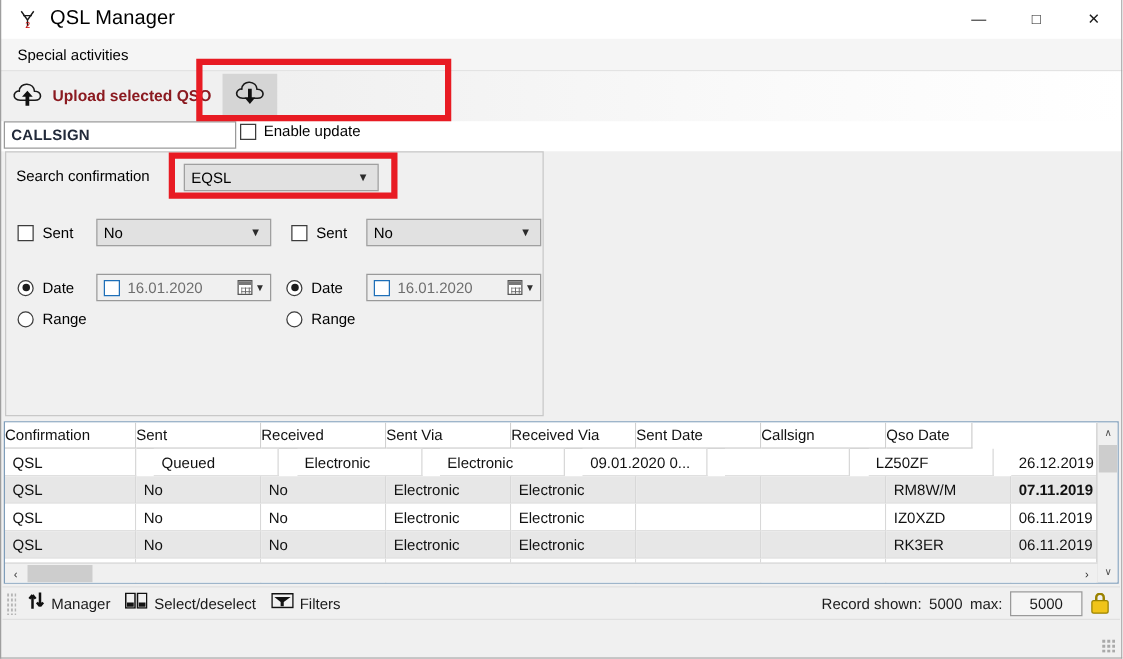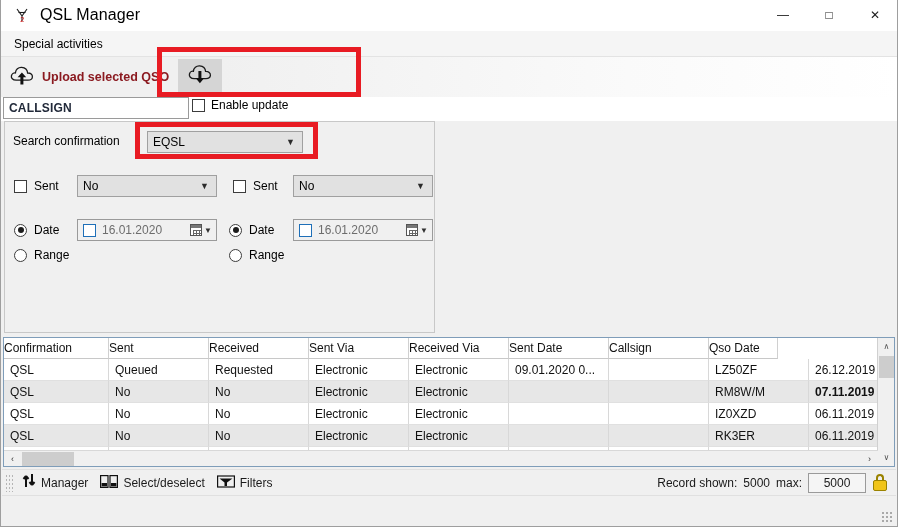--- a/index.html
+++ b/index.html
@@ -404,21 +404,20 @@
           <div class="cell" style="width: 100px; flex: 0 0 100px;">Received</div>
           <div class="cell" style="width: 100px; flex: 0 0 100px;">Sent Via</div>
           <div class="cell" style="width: 100px; flex: 0 0 100px;">Received Via</div>
           <div class="cell" style="width: 100px; flex: 0 0 100px;">Sent Date</div>
           <div class="cell" style="width: 100px; flex: 0 0 100px;">Callsign</div>
           <div class="cell" style="width: 69px; flex: 0 0 69px;">Qso Date</div>
         </div>
         <div class="row odd">
           <div class="cell" style="width: 105px; flex: 0 0 105px;">QSL</div>
           <div class="cell" style="width: 100px; flex: 0 0 100px;">Queued</div>
-          <div class="cell" style="width: 100px; flex: 0 0 100px;">Requested</div>
           <div class="cell" style="width: 100px; flex: 0 0 100px;">Electronic</div>
           <div class="cell" style="width: 100px; flex: 0 0 100px;">Electronic</div>
           <div class="cell" style="width: 100px; flex: 0 0 100px;">09.01.2020 0...</div>
           <div class="cell" style="width: 100px; flex: 0 0 100px;"></div>
           <div class="cell" style="width: 100px; flex: 0 0 100px;">LZ50ZF</div>
           <div class="cell" style="width: 69px; flex: 0 0 69px;">26.12.2019</div>
         </div>
         <div class="row even">
           <div class="cell" style="width: 105px; flex: 0 0 105px;">QSL</div>
           <div class="cell" style="width: 100px; flex: 0 0 100px;">No</div>

